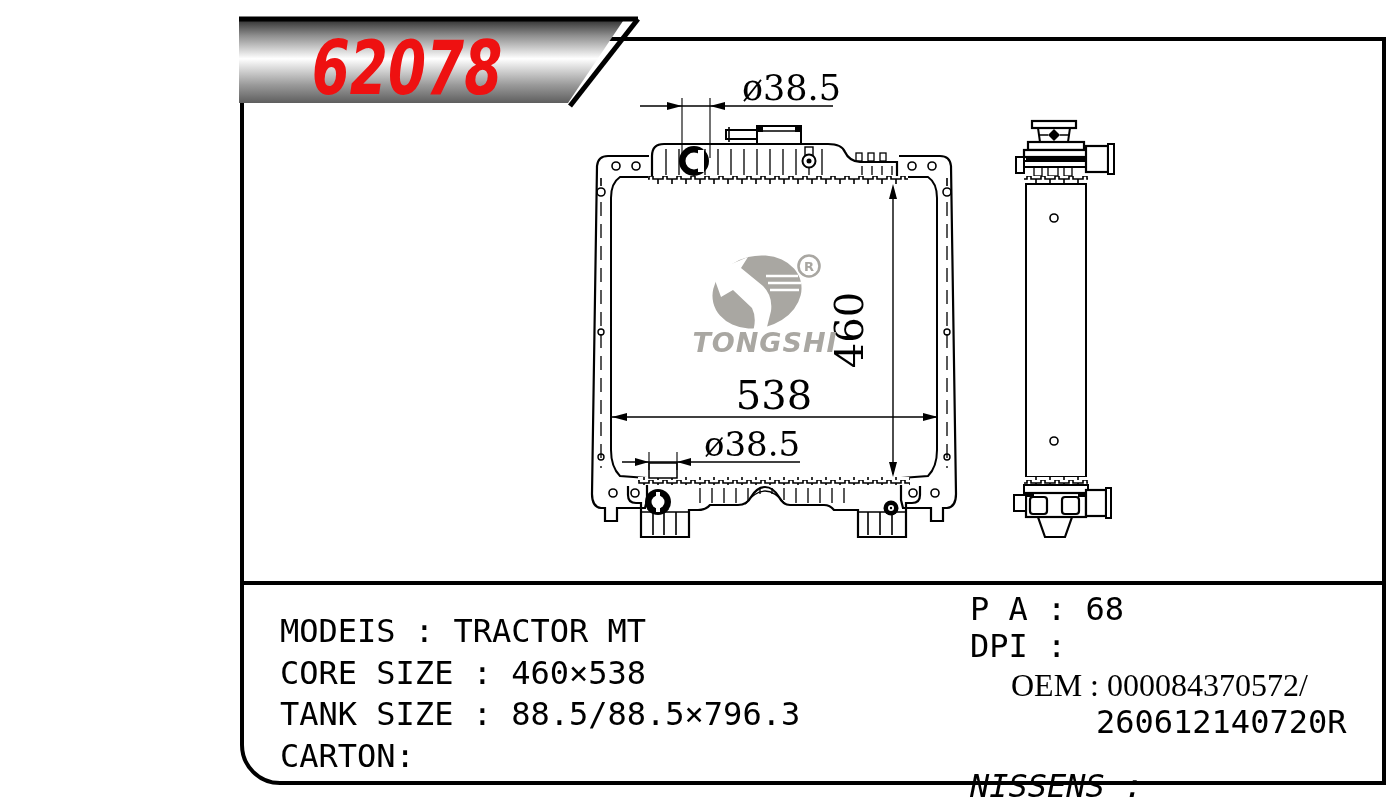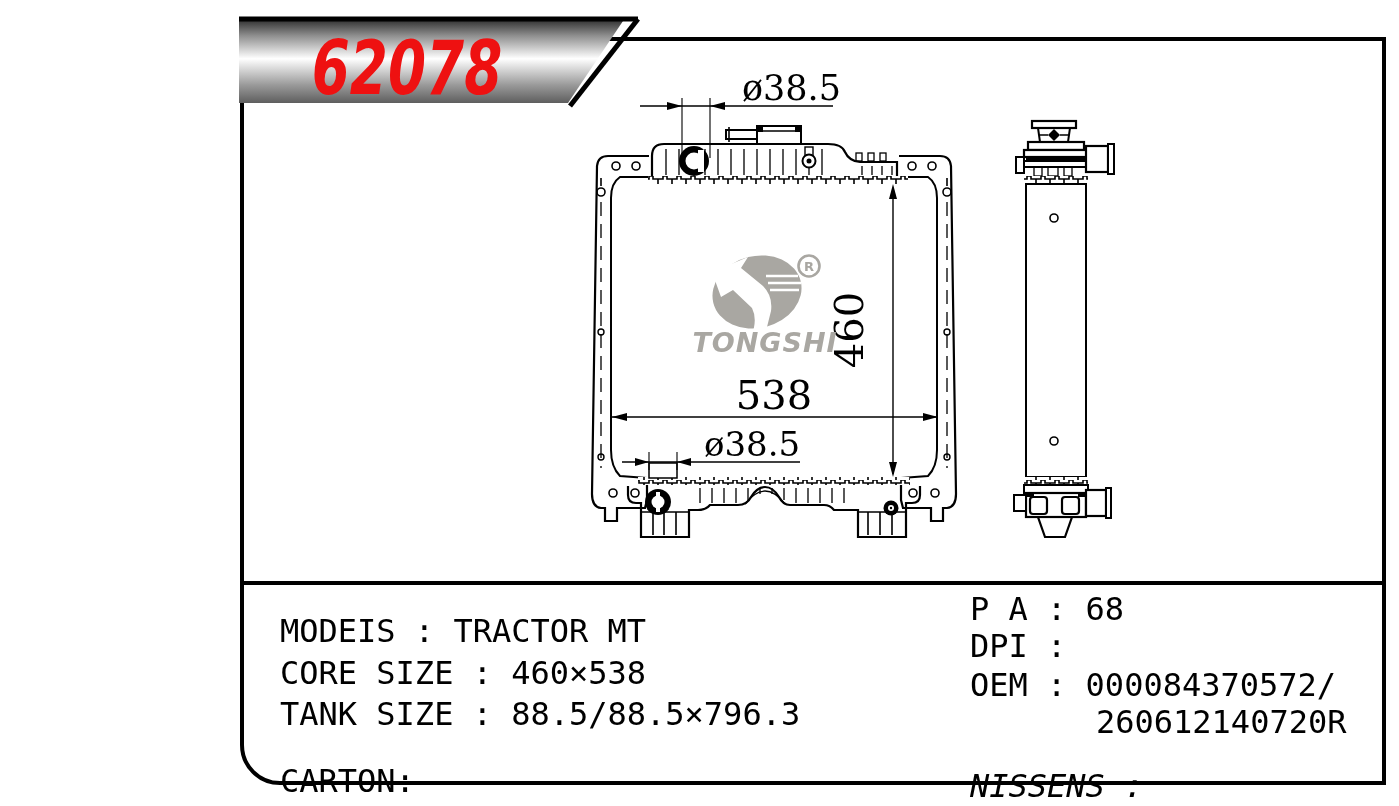--- a/index.html
+++ b/index.html
@@ -213,21 +213,21 @@
     <circle cx="809" cy="266" r="10.5" stroke="#a9a7a2" stroke-width="2.6" fill="none"></circle>
     <text x="809" y="271" text-anchor="middle" font-size="13" font-weight="bold" fill="#a9a7a2" style="font-family:'DejaVu Sans',sans-serif;">R</text>
     <text x="765" y="352" text-anchor="middle" font-size="27" letter-spacing="1" fill="#a9a7a2" class="logo-text">TONGSHI</text>
   </g>
 </svg>
 
 <div>
   <div class="spec" style="left:280px;top:614px;">MODEIS : TRACTOR MT</div>
   <div class="spec" style="left:280px;top:656px;">CORE SIZE : 460×538</div>
   <div class="spec" style="left:280px;top:697px;">TANK SIZE : 88.5/88.5×796.3</div>
-  <div class="spec" style="left:280px;top:739px;margin-top:25px;">CARTON:</div>
+  <div class="spec" style="left:280px;top:739px;">CARTON:</div>
 </div>
 <div>
   <div class="spec" style="left:970px;top:592px;">P A : 68</div>
   <div class="spec" style="left:970px;top:629px;text-align:center;">DPI :</div>
-  <div class="spec" style="left:970px;top:668px;">OEM : 000084370572/</div>
+  <div class="spec" style="left:1011px;top:668px;font-family:Liberation Serif, serif;">OEM : 000084370572/</div>
   <div class="spec" style="left:1096px;top:705px;">260612140720R</div>
   <div class="spec" style="left:970px;top:769px;font-style:italic;">NISSENS :</div>
 </div>
 
 </body></html>

